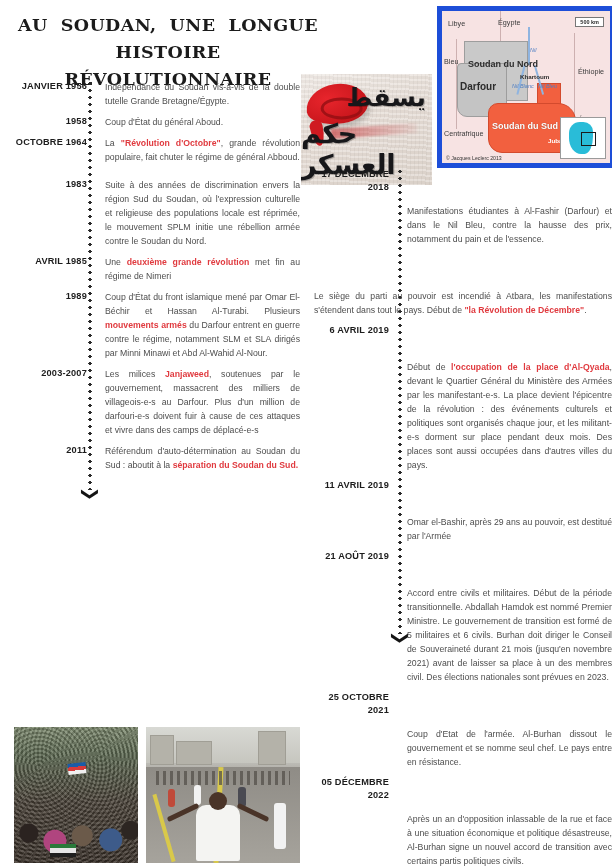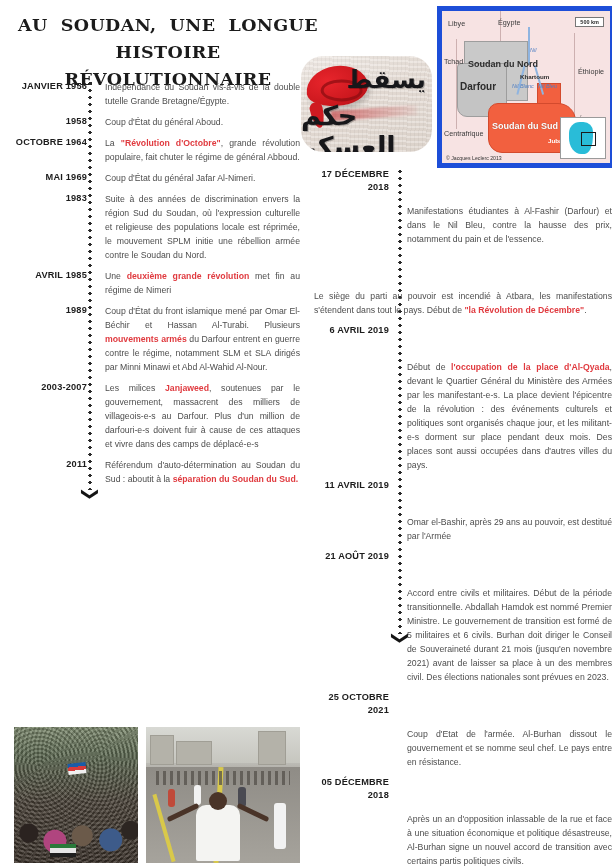--- a/index.html
+++ b/index.html
@@ -25,22 +25,22 @@
     text-align:justify;
   }
   .title .ln{display:block;}
   .title .ln1{text-align:justify;text-align-last:justify;}
   .title .ln2{text-align:center;}
 
   
   .media{position:absolute;overflow:hidden;background:#ddd;}
 
   
-  #graffiti{left:301px;top:56px;width:131px;height:96px;
-    background:linear-gradient(160deg,#efe9e4 0%,#e6ddd6 40%,#ded5cd 100%);border-radius:22px;}
+  #graffiti{left:301px;top:74px;width:131px;height:111px;
+    background:linear-gradient(160deg,#efe9e4 0%,#e6ddd6 40%,#ded5cd 100%);}
   #graffiti .wallgrain{position:absolute;inset:0;
     background:
       repeating-linear-gradient(92deg, rgba(0,0,0,0.035) 0 1px, rgba(0,0,0,0) 1px 4px),
       repeating-linear-gradient(3deg, rgba(255,255,255,0.25) 0 2px, rgba(0,0,0,0.02) 2px 5px);}
   #graffiti .blob{position:absolute;left:5px;top:10px;width:62px;height:40px;
     border-radius:50% 50% 45% 55%/60% 55% 45% 40%;
     background:radial-gradient(ellipse at 35% 35%, #e8252c 0%, #c8161c 70%, #a01015 100%);
     transform:rotate(-8deg);box-shadow:2px 4px 5px rgba(0,0,0,.18);}
   #graffiti .blob:after{content:"";position:absolute;left:14px;top:14px;width:36px;height:16px;
     border:3px solid #8e0d12;border-radius:50%;transform:rotate(8deg);opacity:.75;}
@@ -195,21 +195,21 @@
     <div class="darfur"></div>
     <div class="southtail"></div>
     <div class="south"></div>
 
     <div class="river" style="left:86px;top:16px;width:2px;height:38px;"></div>
     <div class="river" style="left:78px;top:54px;width:2px;height:30px;transform:rotate(14deg);"></div>
     <div class="river" style="left:96px;top:54px;width:2px;height:30px;transform:rotate(-16deg);"></div>
 
     <div class="lbl" style="left:6px;top:8px;">Libye</div>
     <div class="lbl" style="left:56px;top:7px;">Égypte</div>
-    <div class="lbl" style="left:2px;top:46px;">Tchad</div>
+    <div class="lbl" style="left:2px;top:46px;">Bleu</div>
     <div class="lbl" style="left:136px;top:56px;">Éthiopie</div>
     <div class="lbl" style="left:136px;top:104px;">Éthiopie</div>
     <div class="lbl" style="left:2px;top:118px;">Centrafrique</div>
 
     <div class="lbl lblb" style="left:26px;top:48px;font-size:9px;">Soudan du Nord</div>
     <div class="lbl lblb" style="left:18px;top:70px;font-size:10px;">Darfour</div>
     <div class="lbl lblw" style="left:50px;top:110px;font-size:9px;">Soudan du Sud</div>
     <div class="lbl lblb" style="left:78px;top:62px;font-size:6.2px;">Khartoum</div>
     <div class="lbl lblb" style="left:106px;top:126px;font-size:6.2px;color:#fff;">Juba</div>
     <div class="nile" style="left:88px;top:36px;">Nil</div>
@@ -235,24 +235,20 @@
         <div class="row">
           <div class="date">1958</div>
           <div class="desc"><span>Coup d'État du général Aboud.</span></div>
         </div>
         <div class="gap"></div>
         <div class="row">
           <div class="date">OCTOBRE 1964</div>
           <div class="desc"><span>La </span><span class="hl">"Révolution d'Octobre"</span><span>, grande révolution populaire, fait chuter le régime de général Abboud.</span></div>
         </div>
         <div class="gap"></div>
-        <div class="row">
-          <div class="date">MAI 1969</div>
-          <div class="desc"><span>Coup d'État du général Jafar Al-Nimeri.</span></div>
-        </div>
         <div class="gap"></div>
         <div class="row">
           <div class="date">1983</div>
           <div class="desc"><span>Suite à des années de discrimination envers la région Sud du Soudan, où l'expression culturelle et religieuse des populations locale est réprimée, le mouvement SPLM initie une rébellion armée contre le Soudan du Nord.</span></div>
         </div>
         <div class="gap"></div>
         <div class="row">
           <div class="date">AVRIL 1985</div>
           <div class="desc"><span>Une </span><span class="hl">deuxième grande révolution</span><span> met fin au régime de Nimeri</span></div>
         </div>
@@ -301,21 +297,21 @@
           <div class="date">21 AOÛT 2019</div>
           <div class="desc"><span>Accord entre civils et militaires. Début de la période transitionnelle. Abdallah Hamdok est nommé Premier Ministre. Le gouvernement de transition est formé de 5 militaires et 6 civils. Burhan doit diriger le Conseil de Souveraineté durant 21 mois (jusqu'en novembre 2021) avant de laisser sa place à un des membres civil. Des élections nationales sont prévues en 2023.</span></div>
         </div>
         <div class="gap"></div>
         <div class="row">
           <div class="date">25 OCTOBRE 2021</div>
           <div class="desc"><span>Coup d'Etat de l'armée. Al-Burhan dissout le gouvernement et se nomme seul chef. Le pays entre en résistance.</span></div>
         </div>
         <div class="gap"></div>
         <div class="row">
-          <div class="date">05 DÉCEMBRE 2018</div>
+          <div class="date">05 DÉCEMBRE 2022</div>
           <div class="desc"><span>Après un an d'opposition inlassable de la rue et face à une situation économique et politique désastreuse, Al-Burhan signe un nouvel accord de transition avec certains partis politiques civils.</span></div>
         </div>
       </div>
     <div class="arrow" id="right-arrow" style="top: 463px; transform: rotate(90deg); font-size: 17px;">❯</div>
   </div>
 
   <div class="media" id="photo-crowd">
     <div class="heads"></div>
     <div class="flag"></div>
     <div class="flag2"></div>

